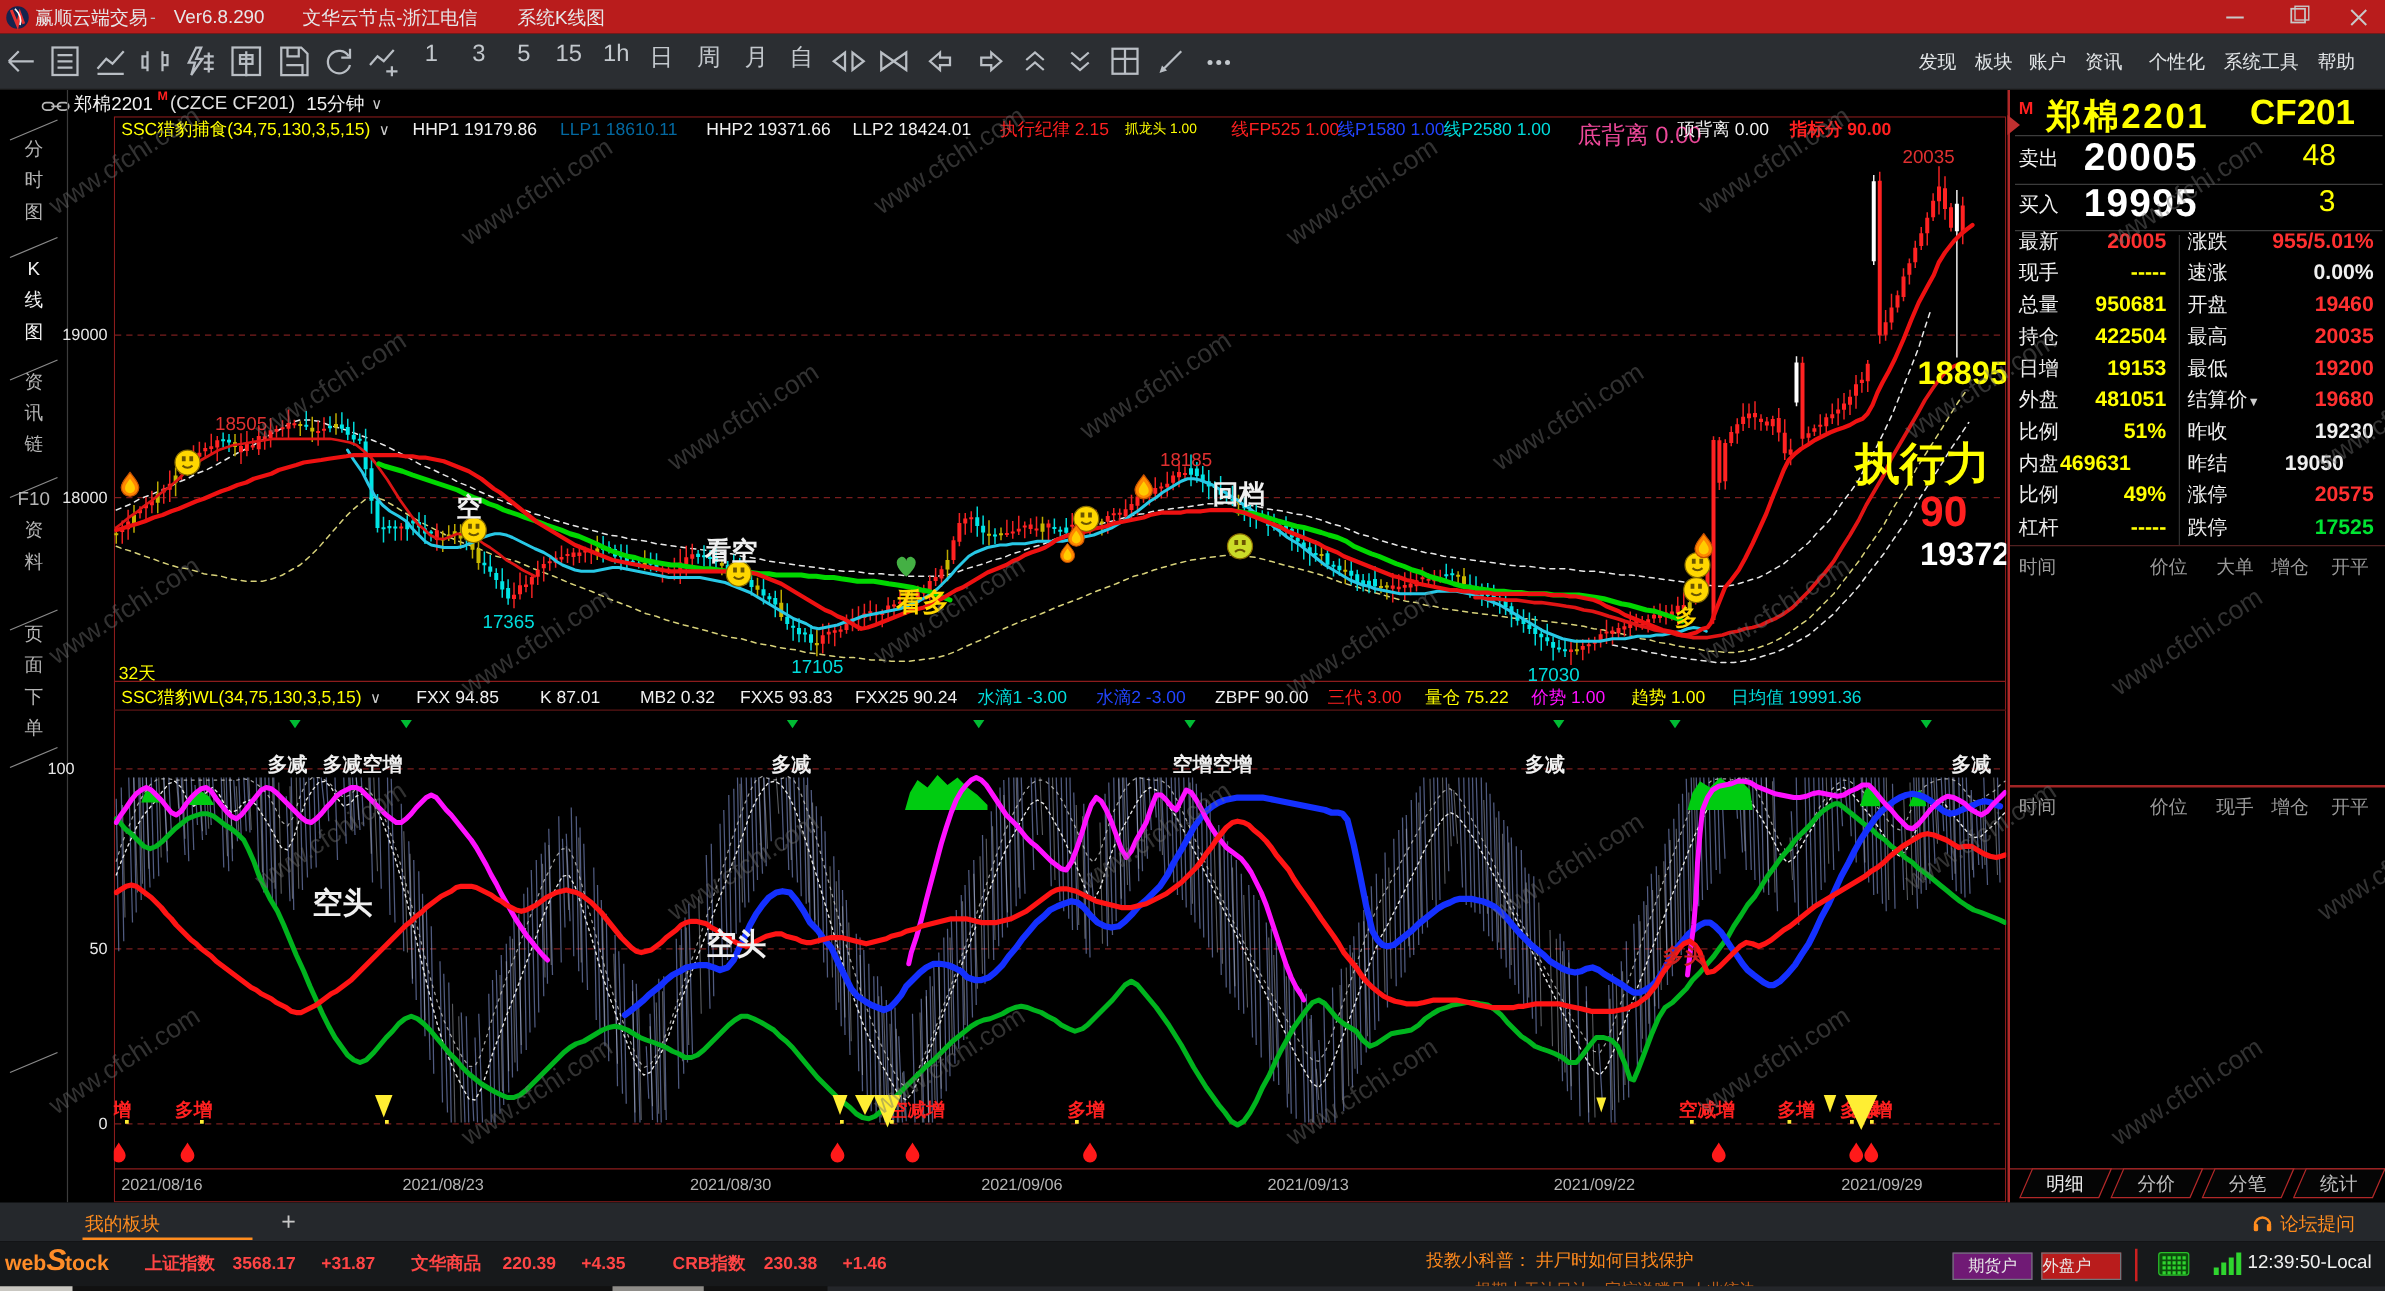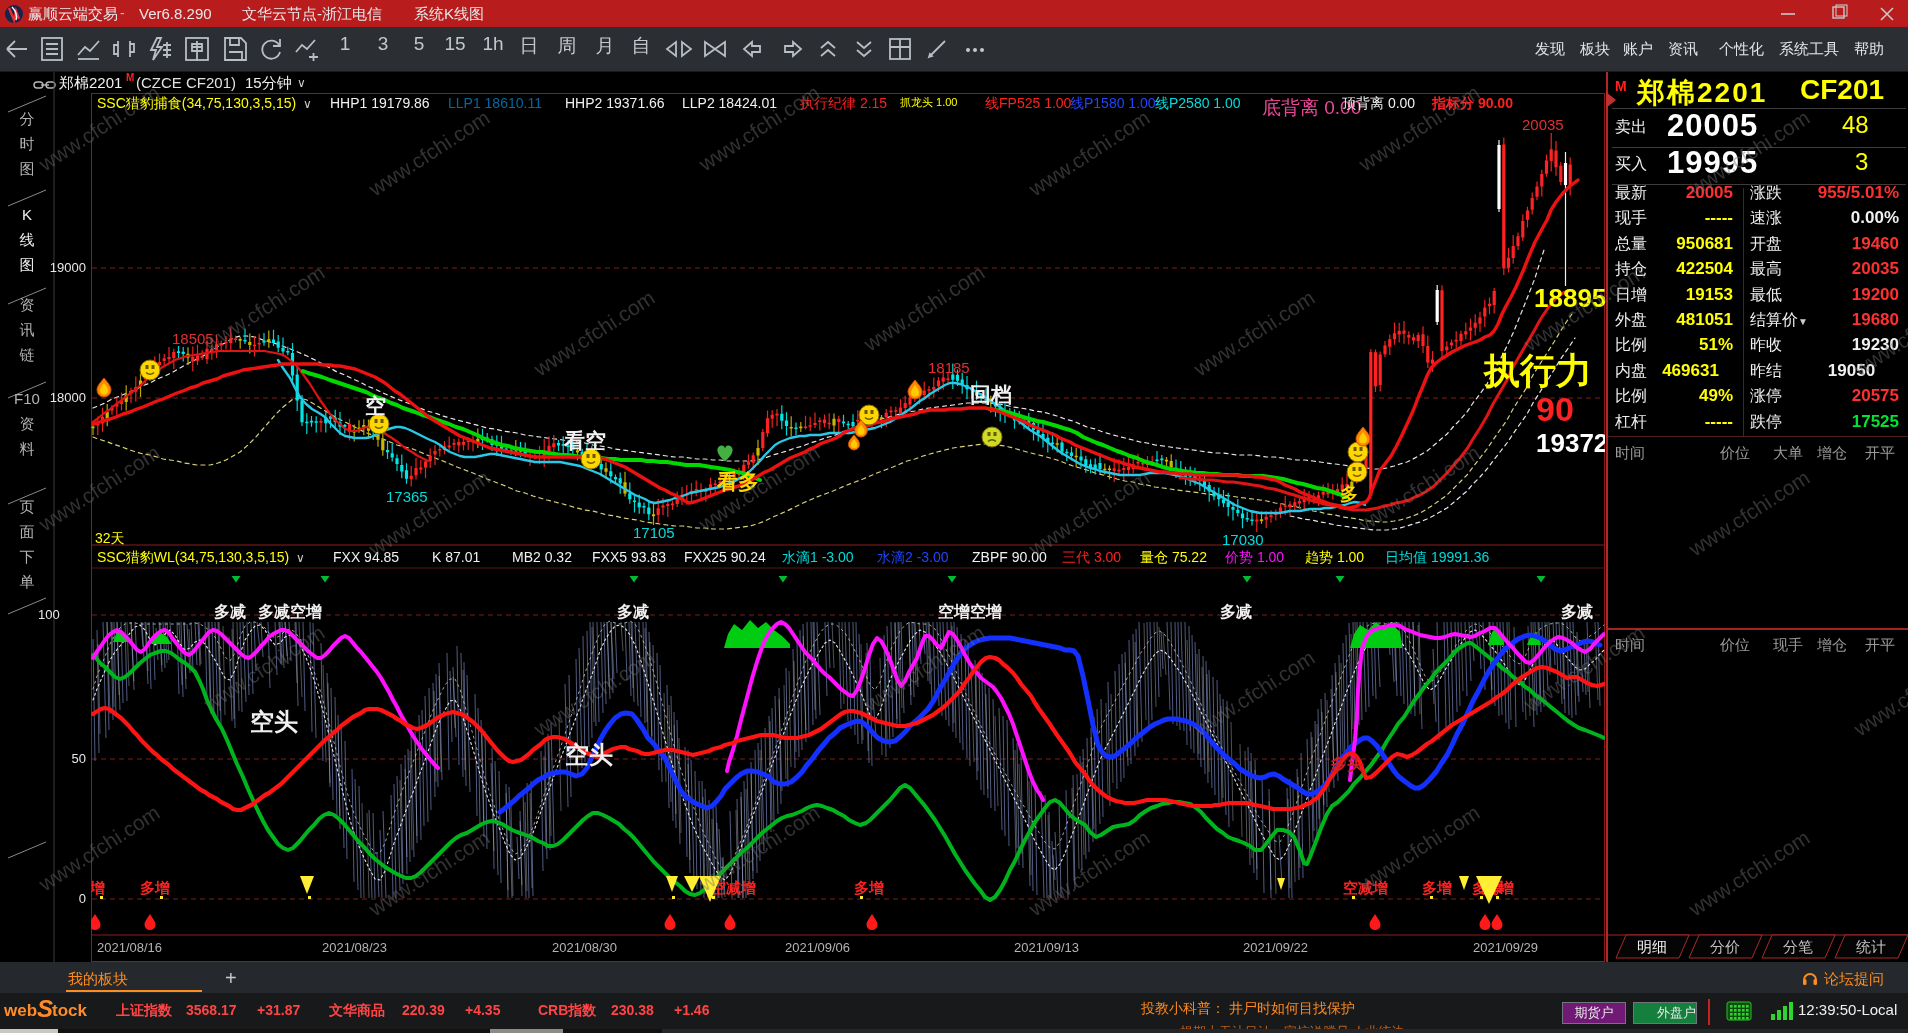--- a/index.html
+++ b/index.html
@@ -407,21 +407,21 @@
     <span style="position:absolute;left:196px;top:212.6px;font-size:17px;color:#ff3030;font-weight:bold;white-space:nowrap;width:95px;text-align:right;display:inline-block;">19200</span>
     <span style="position:absolute;left:7px;top:238.0px;font-size:16px;color:#f0f0f0;font-weight:normal;white-space:nowrap;">外盘</span>
     <span style="position:absolute;left:40px;top:238.0px;font-size:17px;color:#ffff00;font-weight:bold;white-space:nowrap;width:85px;text-align:right;display:inline-block;">481051</span>
     <span style="position:absolute;left:142px;top:238.0px;font-size:16px;color:#f0f0f0;font-weight:normal;white-space:nowrap;">结算价<span style="font-size:10px;color:#cccccc">▼</span></span>
     <span style="position:absolute;left:196px;top:238.0px;font-size:17px;color:#ff3030;font-weight:bold;white-space:nowrap;width:95px;text-align:right;display:inline-block;">19680</span>
     <span style="position:absolute;left:7px;top:263.4px;font-size:16px;color:#f0f0f0;font-weight:normal;white-space:nowrap;">比例</span>
     <span style="position:absolute;left:40px;top:263.4px;font-size:17px;color:#ffff00;font-weight:bold;white-space:nowrap;width:85px;text-align:right;display:inline-block;">51%</span>
     <span style="position:absolute;left:142px;top:263.4px;font-size:16px;color:#f0f0f0;font-weight:normal;white-space:nowrap;">昨收</span>
     <span style="position:absolute;left:196px;top:263.4px;font-size:17px;color:#f0f0f0;font-weight:bold;white-space:nowrap;width:95px;text-align:right;display:inline-block;">19230</span>
     <span style="position:absolute;left:7px;top:288.79999999999995px;font-size:16px;color:#f0f0f0;font-weight:normal;white-space:nowrap;">内盘</span>
-    <span style="position:absolute;left:40px;top:288.79999999999995px;font-size:17px;color:#ffff00;font-weight:bold;white-space:nowrap;width:85px;text-align:center;display:inline-block;">469631</span>
+    <span style="position:absolute;left:40px;top:288.79999999999995px;font-size:17px;color:#ffff00;font-weight:bold;white-space:nowrap;width:85px;text-align:left;display:inline-block;">469631</span>
     <span style="position:absolute;left:142px;top:288.79999999999995px;font-size:16px;color:#f0f0f0;font-weight:normal;white-space:nowrap;">昨结</span>
     <span style="position:absolute;left:196px;top:288.79999999999995px;font-size:17px;color:#f0f0f0;font-weight:bold;white-space:nowrap;width:95px;text-align:center;display:inline-block;">19050</span>
     <span style="position:absolute;left:7px;top:314.2px;font-size:16px;color:#f0f0f0;font-weight:normal;white-space:nowrap;">比例</span>
     <span style="position:absolute;left:40px;top:314.2px;font-size:17px;color:#ffff00;font-weight:bold;white-space:nowrap;width:85px;text-align:right;display:inline-block;">49%</span>
     <span style="position:absolute;left:142px;top:314.2px;font-size:16px;color:#f0f0f0;font-weight:normal;white-space:nowrap;">涨停</span>
     <span style="position:absolute;left:196px;top:314.2px;font-size:17px;color:#ff3030;font-weight:bold;white-space:nowrap;width:95px;text-align:right;display:inline-block;">20575</span>
     <span style="position:absolute;left:7px;top:339.6px;font-size:16px;color:#f0f0f0;font-weight:normal;white-space:nowrap;">杠杆</span>
     <span style="position:absolute;left:40px;top:339.6px;font-size:17px;color:#ffff00;font-weight:bold;white-space:nowrap;width:85px;text-align:right;display:inline-block;">-----</span>
     <span style="position:absolute;left:142px;top:339.6px;font-size:16px;color:#f0f0f0;font-weight:normal;white-space:nowrap;">跌停</span>
     <span style="position:absolute;left:196px;top:339.6px;font-size:17px;color:#00e432;font-weight:bold;white-space:nowrap;width:95px;text-align:right;display:inline-block;">17525</span>
@@ -504,21 +504,21 @@
   <span style="position:absolute;left:257px;top:9px;font-size:14px;color:#ff4545;font-weight:bold;white-space:nowrap;">+31.87</span>
   <span style="position:absolute;left:329px;top:9px;font-size:14px;color:#ff4545;font-weight:bold;white-space:nowrap;">文华商品</span>
   <span style="position:absolute;left:402px;top:9px;font-size:14px;color:#ff4545;font-weight:bold;white-space:nowrap;">220.39</span>
   <span style="position:absolute;left:465px;top:9px;font-size:14px;color:#ff4545;font-weight:bold;white-space:nowrap;">+4.35</span>
   <span style="position:absolute;left:538px;top:9px;font-size:14px;color:#ff4545;font-weight:bold;white-space:nowrap;">CRB指数</span>
   <span style="position:absolute;left:611px;top:9px;font-size:14px;color:#ff4545;font-weight:bold;white-space:nowrap;">230.38</span>
   <span style="position:absolute;left:674px;top:9px;font-size:14px;color:#ff4545;font-weight:bold;white-space:nowrap;">+1.46</span>
   <span style="position:absolute;left:1141px;top:7px;font-size:14px;color:#ff8a1e;font-weight:normal;white-space:nowrap;">投教小科普： 井尸时如何目找保护</span>
   <span style="position:absolute;left:1180px;top:30px;font-size:13px;color:#c06018;font-weight:normal;white-space:nowrap;">根期上无让目认一字惊说膛尺 人业统边</span>
   <div class="abs" style="left:1562px;top:9px;width:64px;height:22px;background:#701a75;border:1px solid #70757b;color:#e8e8e8;font-size:13px;text-align:center;line-height:20px">期货户</div>
-  <div class="abs" style="left:1633px;top:9px;width:64px;height:22px;background:#15803d;border:1px solid #70757b;color:#e8e8e8;font-size:13px;text-align:right;line-height:20px">外盘户</div>
+  <div class="abs" style="left:1633px;top:9px;width:64px;height:22px;background:#b91c1c;border:1px solid #70757b;color:#e8e8e8;font-size:13px;text-align:left;line-height:20px">外盘户</div>
   <div class="abs" style="left:1708px;top:6px;width:2px;height:26px;background:#cc2020"></div>
   <svg width="70" height="22" style="position:absolute;left:1726px;top:8px">
       <rect x="1" y="1" width="24" height="18" rx="2" fill="#0d4d0d" stroke="#2abf2a"></rect>
       <g fill="#2fd42f">
         <rect x="4" y="4" width="2.6" height="2.6"></rect>
         <rect x="8" y="4" width="2.6" height="2.6"></rect>
         <rect x="12" y="4" width="2.6" height="2.6"></rect>
         <rect x="16" y="4" width="2.6" height="2.6"></rect>
         <rect x="20" y="4" width="2.6" height="2.6"></rect>
         <rect x="4" y="8" width="2.6" height="2.6"></rect>

